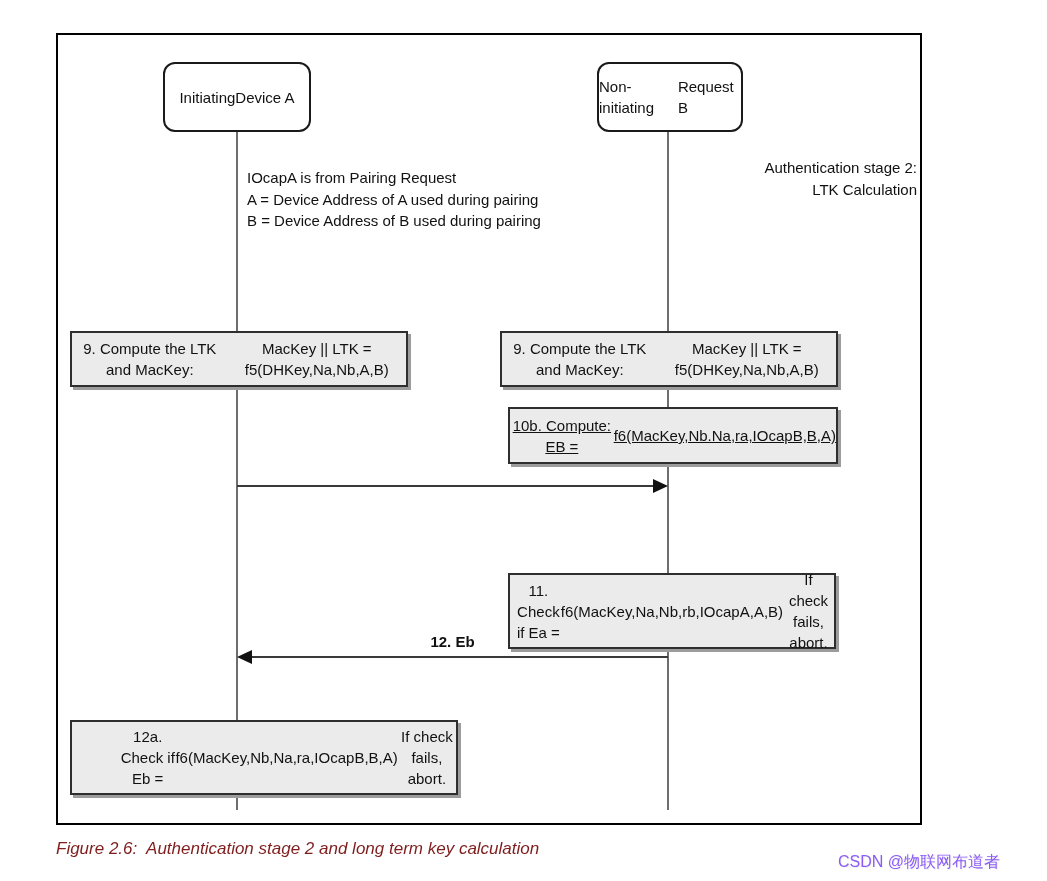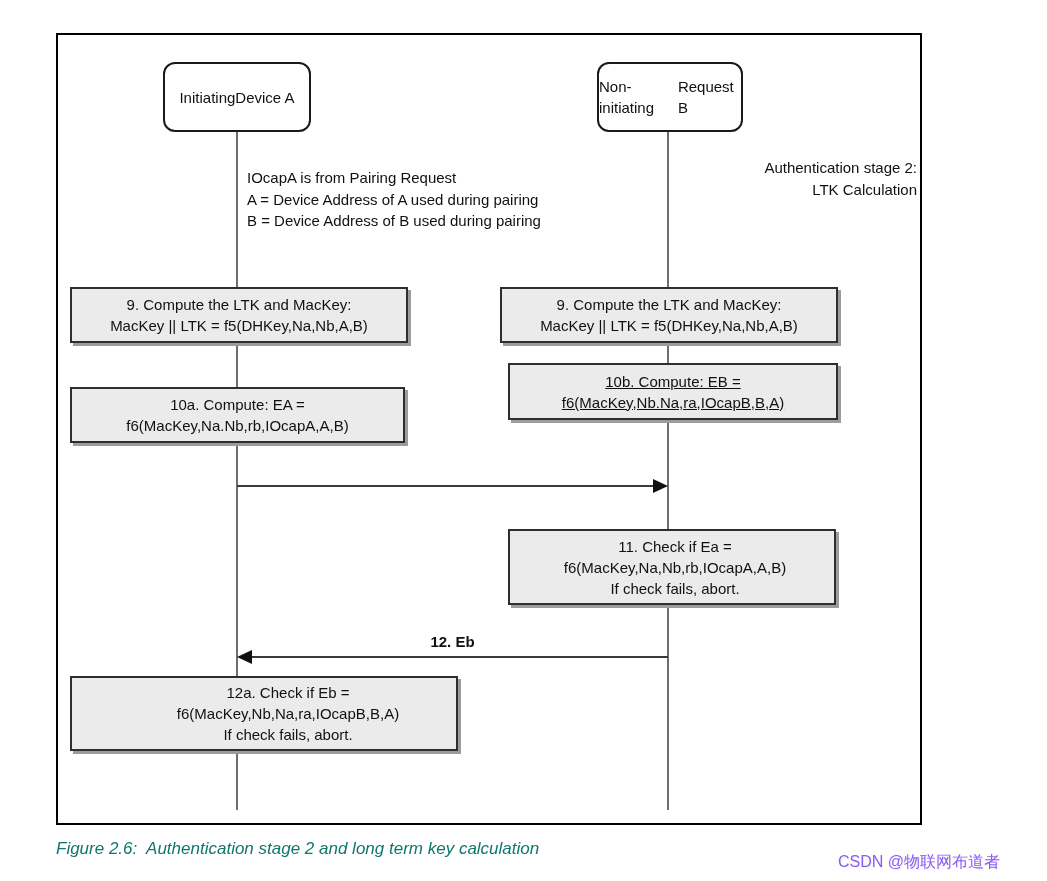--- a/index.html
+++ b/index.html
@@ -54,24 +54,24 @@
     left: 247px; top: 167px;
     font-size: 15px; line-height: 21.7px;
     white-space: nowrap;
   }
   
   .pbox {
     position: absolute;
     background: #ebebeb;
     border: 2px solid #2e2e2e;
     box-shadow: 3px 3px 0 #9c9c9c;
-    display: flex; flex-direction: column;
+    display: flex; flex-direction: row;
     align-items: center; justify-content: center;
     text-align: center;
-    font-size: 15px; line-height: 21px;
+    font-size: 15px; line-height: 21px; margin-top: 44px;
   }
   #box-9a  { left: 70px;  top: 287px; width: 334px; height: 52px; }
   #box-9b  { left: 500px; top: 287px; width: 334px; height: 52px; }
   #box-10a { left: 70px;  top: 387px; width: 331px; height: 52px; }
   #box-10b { left: 508px; top: 363px; width: 326px; height: 53px; text-decoration: underline; }
   #box-11  { left: 508px; top: 529px; width: 318px; height: 72px; padding-left: 6px; }
   #box-12a { left: 70px;  top: 676px; width: 336px; height: 71px; padding-left: 48px; }
   
   .msg-line {
     position: absolute;
@@ -101,21 +101,21 @@
   }
   #msg1-label { top: 462px; }
   #msg2-label { top: 633px; font-weight: bold; }
   
   .caption {
     position: absolute;
     left: 56px; top: 839px;
     font-size: 17px;
     font-style: italic;
     white-space: pre;
-    color: #0f766e;
+    color: #7f1d1d;
   }
   
   .watermark {
     position: absolute;
     left: 838px; top: 852px;
     font-size: 16px;
     color: #8b5cf6;
     text-shadow: 1px 1px 0 #f2f2f2;
     white-space: nowrap;
   }
@@ -151,24 +151,20 @@
   </div>
 
   <div class="pbox" id="box-9a">
     <div>9. Compute the LTK and MacKey:</div>
     <div>MacKey || LTK = f5(DHKey,Na,Nb,A,B)</div>
   </div>
   <div class="pbox" id="box-9b">
     <div>9. Compute the LTK and MacKey:</div>
     <div>MacKey || LTK = f5(DHKey,Na,Nb,A,B)</div>
   </div>
-  <div class="pbox" id="box-10a">
-    <div>10a. Compute: EA =</div>
-    <div>f6(MacKey,Na.Nb,rb,IOcapA,A,B)</div>
-  </div>
   <div class="pbox" id="box-10b">
     <div>10b. Compute: EB =</div>
     <div>f6(MacKey,Nb.Na,ra,IOcapB,B,A)</div>
   </div>
   <div class="pbox" id="box-11">
     <div>11. Check if Ea =</div>
     <div>f6(MacKey,Na,Nb,rb,IOcapA,A,B)</div>
     <div>If check fails, abort.</div>
   </div>
   <div class="pbox" id="box-12a">

